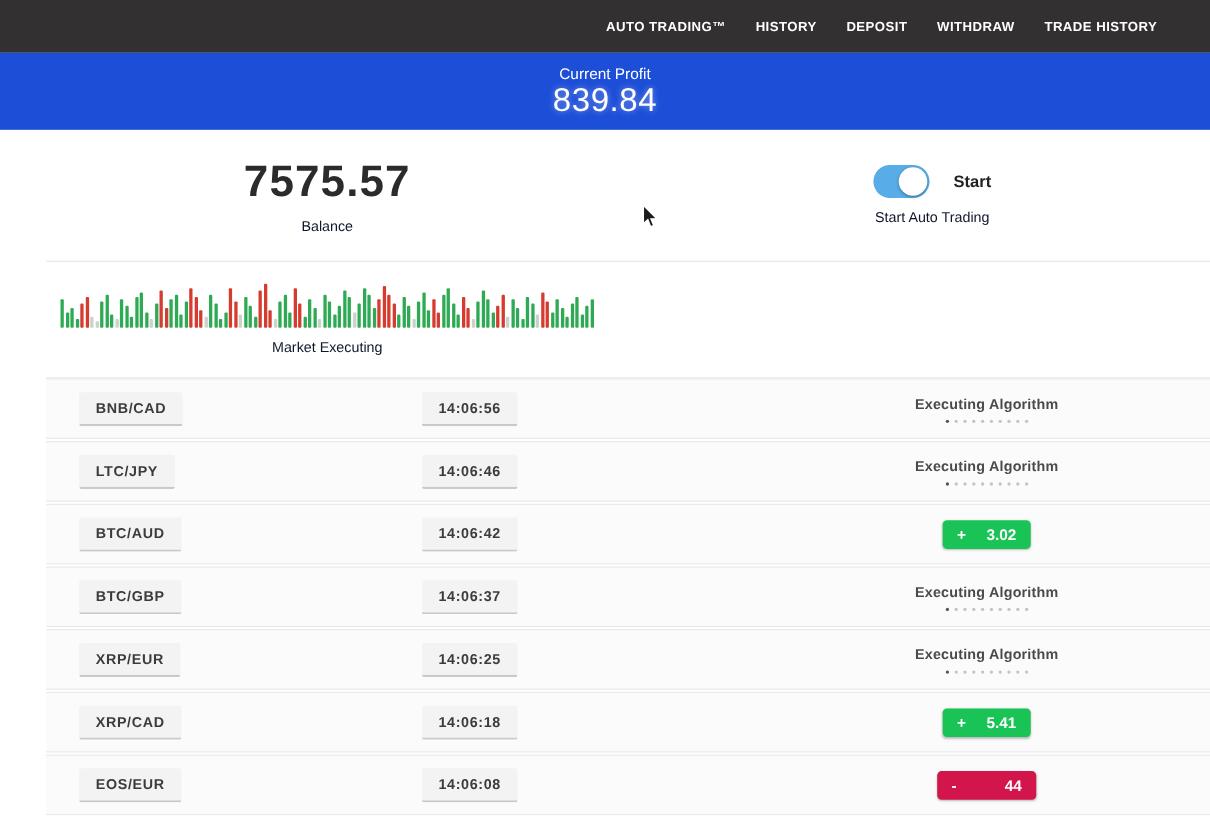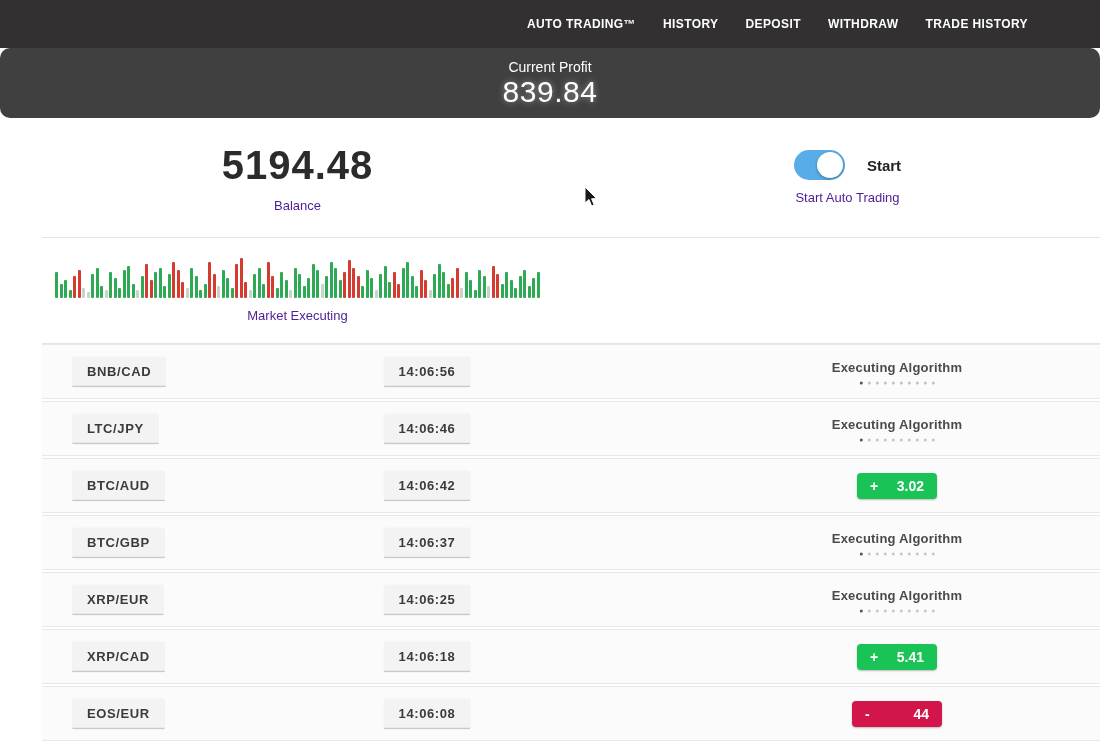--- a/index.html
+++ b/index.html
@@ -1,36 +1,36 @@
 <!DOCTYPE html>
 <html><head>
 <meta charset="utf-8">
 <style>
   * { margin:0; padding:0; box-sizing:border-box; }
   html,body { width:1100px; height:742px; background:#fff; font-family:"Liberation Sans", sans-serif; }
   .page { position:relative; width:1100px; height:742px; overflow:hidden; background:#fff; }
 
   
-  .nav { height:48px; background:#323031; display:flex; align-items:center; justify-content:flex-end; padding-right:72px; gap:27px; }
+  .nav { height:48px; background:#323031; display:flex; align-items:center; justify-content:flex-end; padding-right:48px; gap:27px; }
   .nav-item { color:#fff; font-size:12px; font-weight:bold; letter-spacing:.4px; cursor:pointer; white-space:nowrap; }
 
   
   .banner { height:70px; display:flex; flex-direction:column; align-items:center; justify-content:center; color:#fff; }
   .banner-label { font-size:14px; margin-top:2px; }
   .banner-value { font-size:30px; font-weight:normal; letter-spacing:.5px; text-shadow:0 0 6px rgba(255,255,255,.45); }
 
   
   .stats-row { display:flex; }
   .stats-row .left-col { width:595px; display:flex; flex-direction:column; align-items:center; justify-content:center; }
   .stats-row .right-col { flex:1; display:flex; flex-direction:column; align-items:center; justify-content:center; }
   .sec1 { height:119px; }
   .sec2 { height:105px; }
   .big-number { font-size:40px; font-weight:bold; color:#2b2b2b; letter-spacing:1px; }
   .mid-number { font-size:28px; font-weight:bold; color:#2b2b2b; }
-  .stat-label { font-size:13px; color:#4c1d95; margin-top:10px; }
+  .stat-label { font-size:13px; color:#0f172a; margin-top:10px; }
   .divider { height:1px; background:#e4e4e4; margin-left:42px; }
 
   
   .toggle-wrap { display:flex; align-items:center; gap:22px; }
   .toggle { width:51px; height:30px; border-radius:15px; position:relative; cursor:pointer; }
   .toggle .knob { position:absolute; top:2px; right:2px; width:26px; height:26px; border-radius:50%; background:#fff; box-shadow:0 1px 3px rgba(0,0,0,.35); }
   .toggle-label { font-size:15px; font-weight:bold; color:#222; }
 
   
   .bars { display:flex; align-items:flex-end; gap:1.5px; height:40px; }
@@ -60,28 +60,28 @@
 <div class="page">
 
   <div class="nav" id="nav-bar" style="background: rgb(50, 48, 49);">
       <div class="nav-item">AUTO TRADING™</div>
       <div class="nav-item">HISTORY</div>
       <div class="nav-item">DEPOSIT</div>
       <div class="nav-item">WITHDRAW</div>
       <div class="nav-item">TRADE HISTORY</div>
     </div>
 
-  <div class="banner" id="profit-banner" style="background: #404040; border-radius: 10px;">
+  <div class="banner" id="profit-banner" style="background: #1d4ed8;">
     <div class="banner-label">Current Profit</div>
     <div class="banner-value">839.84</div>
   </div>
 
   <div class="stats-row sec1">
     <div class="left-col">
-      <div class="big-number">5194.48</div>
+      <div class="big-number">7575.57</div>
       <div class="stat-label">Balance</div>
     </div>
     <div class="right-col">
       <div class="toggle-wrap">
         <div class="toggle" id="toggle" style="background: rgb(88, 173, 232);">
           <div class="knob"></div>
         </div>
         <div class="toggle-label">Start</div>
       </div>
       <div class="stat-label">Start Auto Trading</div>

